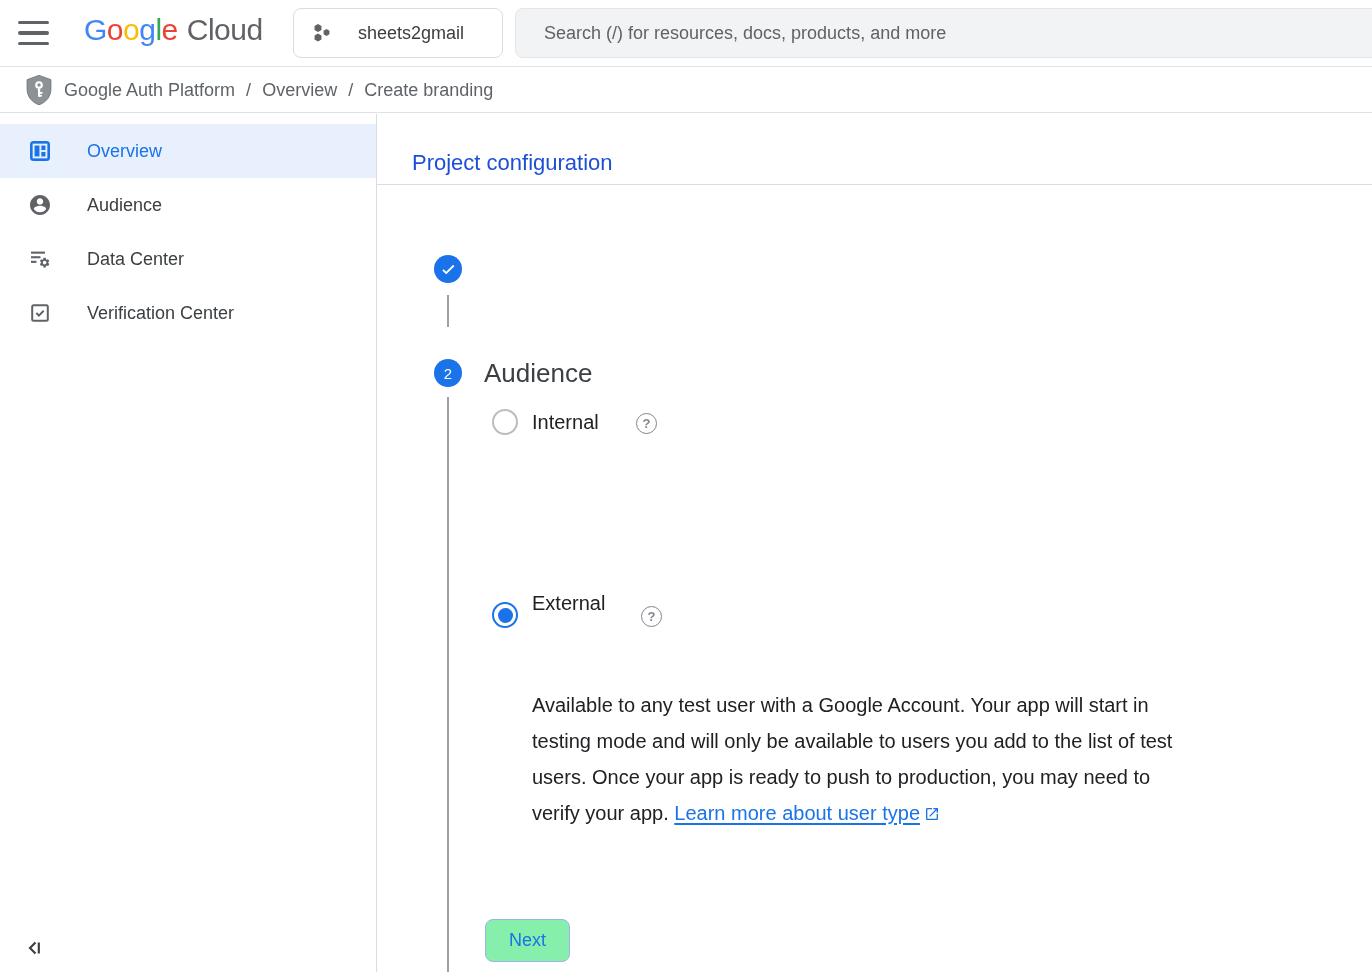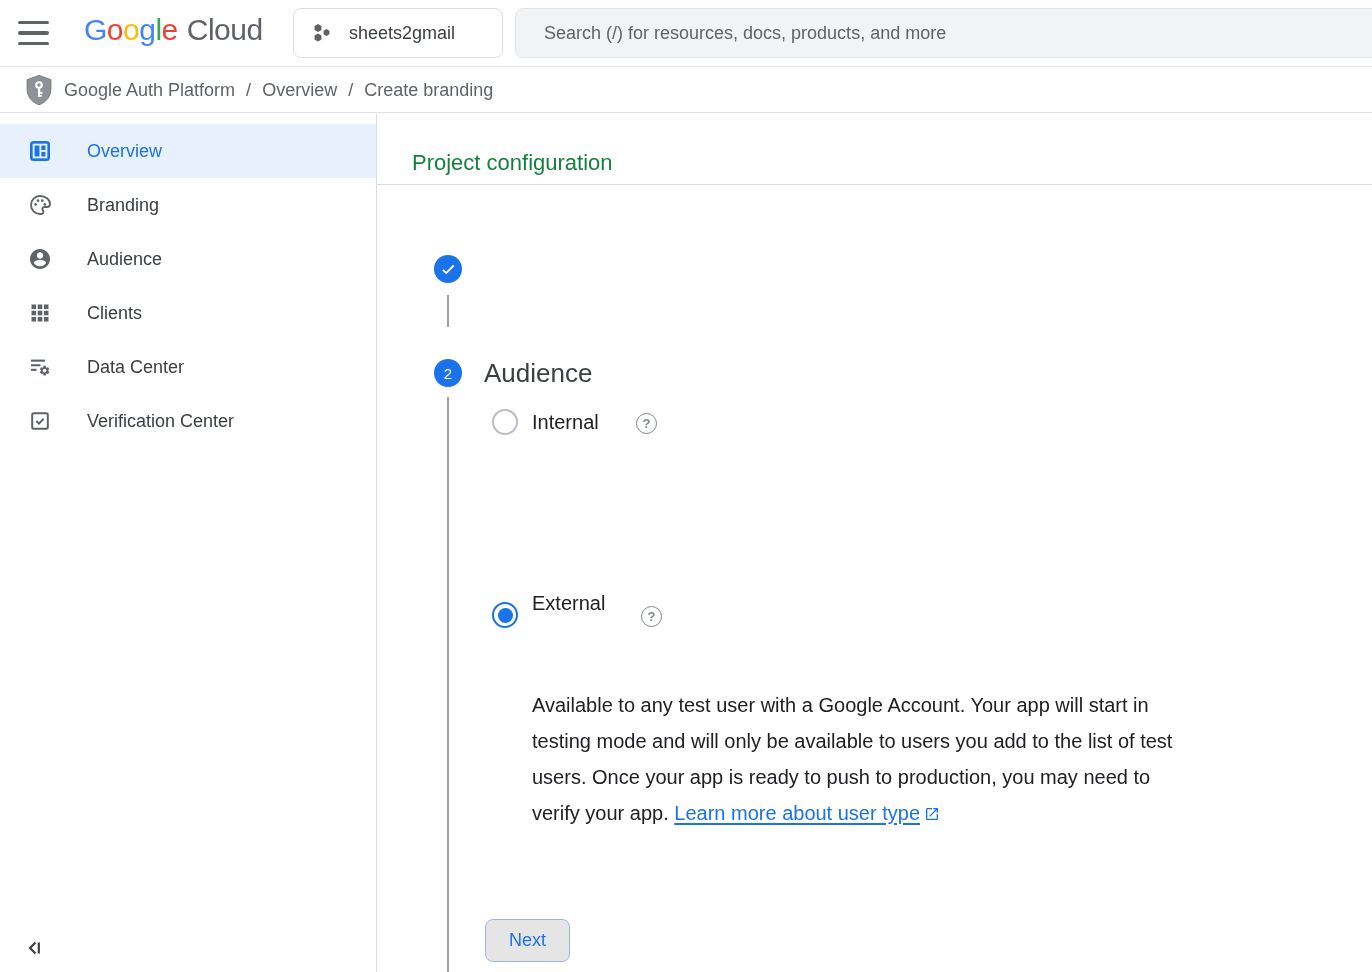--- a/index.html
+++ b/index.html
@@ -11,21 +11,21 @@
   }
 
   
   #topbar { position:absolute; top:0; left:0; right:0; height:67px; background:#fff; border-bottom:1px solid #e0e3e7; }
   #hamburger { position:absolute; left:18px; top:21px; width:31px; height:24px; display:flex; flex-direction:column; justify-content:space-between; cursor:pointer; background:none; border:none; padding:0; }
   #hamburger span { display:block; height:3.2px; background:#5f6368; border-radius:2px; }
   #logo { position:absolute; left:84px; top:13px; font-size:30px; letter-spacing:-0.5px; display:flex; align-items:center; }
   #logo .lt { font-weight:400; }
   .g-blue { color:#4285F4; } .g-red { color:#EA4335; } .g-yellow { color:#FBBC04; } .g-green { color:#34A853; }
   #logo .cloud { color:#5f6368; margin-left:9px; }
-  #project-selector { position:absolute; left:293px; top:8px; width:210px; height:50px; border:1px solid #dadce0; border-radius:8px; background:#fff; display:flex; align-items:center; padding:0 16px; gap:15px; cursor:pointer; }
+  #project-selector { position:absolute; left:293px; top:8px; width:210px; height:50px; border:1px solid #dadce0; border-radius:8px; background:#fff; display:flex; align-items:center; padding:0 16px; gap:24px; cursor:pointer; }
   #project-selector .plabel { font-size:18px; color:#3c4043; font-weight:500; }
   #searchbar { position:absolute; left:515px; top:8px; right:-8px; height:50px; background:#f1f3f4; border-radius:8px; border:1px solid #e3e5e8; display:flex; align-items:center; }
   #searchbar input { flex:1; background:transparent; border:none; outline:none; font-size:18px; color:#202124; padding:0 0 0 28px; font-family:"Liberation Sans", sans-serif; }
   #searchbar input::placeholder { color:#5f6368; opacity:1; }
 
   
   #breadcrumb { position:absolute; top:68px; left:0; right:0; height:45px; border-bottom:1px solid #dfe1e5; display:flex; align-items:center; padding-left:24px; background:#fff; }
   #breadcrumb .crumbs { margin-left:10px; font-size:18px; color:#5f6368; display:flex; align-items:center; }
   #breadcrumb .sep { margin:0 11px; color:#5f6368; }
   #breadcrumb .crumb { cursor:pointer; }
@@ -36,21 +36,21 @@
   #sidebar .nav { margin-top:10px; }
   .side-item { height:54px; display:flex; align-items:center; padding-left:28px; gap:35px; cursor:pointer; }
   .side-item .ilabel { font-size:18px; color:#3c4043; }
   .side-item.selected { background:#e8f0fe; }
   .side-item.selected .ilabel { color:#1a73e8; }
   .side-icon { width:24px; height:24px; flex:0 0 24px; }
   #collapse-btn { position:absolute; left:22px; bottom:10px; width:26px; height:26px; background:none; border:none; padding:0; cursor:pointer; }
 
   
   #main { position:absolute; left:377px; top:114px; right:0; bottom:0; background:#fff; }
-  #page-title { position:absolute; left:35px; top:21px; font-size:22px; color:#15803d; font-weight:400; }
+  #page-title { position:absolute; left:35px; top:21px; font-size:22px; color:#1d4ed8; font-weight:400; }
   #title-divider { position:absolute; top:70px; left:0; right:0; height:1px; background:#dadce0; }
 
   .step-circle { position:absolute; width:28px; height:28px; border-radius:50%; background:#1a73e8; display:flex; align-items:center; justify-content:center; }
   #step1-circle { left:57px; top:141px; }
   #step2-circle { left:57px; top:245px; }
   .step-num { color:#fff; font-size:15px; font-weight:500; }
   .step-title { position:absolute; left:107px; font-size:26px; color:#3c4043; font-weight:400; }
   #step1-title { top:140px; }
   #step2-title { top:244px; }
   .connector { position:absolute; left:70px; width:2px; background:#9aa0a6; }
@@ -69,21 +69,21 @@
   .help-icon { position:absolute; width:21px; height:21px; border:1.5px solid #80868b; border-radius:50%; color:#80868b; font-size:13px; font-weight:600; display:flex; align-items:center; justify-content:center; cursor:pointer; }
   #help-internal { left:259px; top:299px; }
   #help-external { left:264px; top:492px; }
 
   .opt-desc { position:absolute; left:155px; font-size:20px; line-height:36px; color:#202124; }
   #desc-internal { top:361px; width:648px; }
   #desc-external { top:553px; width:670px; }
   .learn-link { color:#1a73e8; text-decoration:underline; text-underline-offset:3px; cursor:pointer; white-space:normal; }
   .ext-icon { display:inline-block; vertical-align:-2px; margin-left:4px; }
 
-  #next-button { position:absolute; left:108px; top:805px; height:43px; padding:0 23px; background:#e5e5e5; border:1px solid #9bb4e4; border-radius:8px; color:#1a73e8; font-size:18px; font-weight:500; font-family:"Liberation Sans", sans-serif; cursor:pointer; }
+  #next-button { position:absolute; left:108px; top:805px; height:43px; padding:0 23px; background:#86efac; border:1px solid #9bb4e4; border-radius:8px; color:#1a73e8; font-size:18px; font-weight:500; font-family:"Liberation Sans", sans-serif; cursor:pointer; }
 </style>
 </head>
 <body>
 
 <header id="topbar">
   <button id="hamburger" aria-label="menu">
     <span></span>
       <span></span>
       <span></span>
   </button>
@@ -136,54 +136,28 @@
     <div class="side-item selected">
       <svg class="side-icon" viewBox="0 0 24 24">
         <rect x="2" y="2" width="20" height="20" rx="3.5" fill="#1a73e8"></rect>
         <rect x="5.6" y="5.6" width="12.8" height="12.8" fill="none" stroke="#e8f0fe" stroke-width="1.9"></rect>
         <line x1="12.4" y1="5.6" x2="12.4" y2="18.4" stroke="#e8f0fe" stroke-width="1.9"></line>
         <line x1="12.4" y1="12" x2="18.4" y2="12" stroke="#e8f0fe" stroke-width="1.9"></line>
       </svg>
       <span class="ilabel">Overview</span>
     </div>
 
+
     <div class="side-item">
       <svg class="side-icon" viewBox="0 0 24 24">
-        <path d="M12 3a9 9 0 0 0 0 18h1.3a2.1 2.1 0 0 0 1.6-3.5 2.1 2.1 0 0 1 1.6-3.5H19a3 3 0 0 0 3-3C22 6.6 17.5 3 12 3z" fill="none" stroke="#5f6368" stroke-width="1.9"></path>
-        <circle cx="7.6" cy="11.4" r="1.35" fill="#5f6368"></circle>
-        <circle cx="10" cy="7.7" r="1.35" fill="#5f6368"></circle>
-        <circle cx="14.3" cy="7.7" r="1.35" fill="#5f6368"></circle>
-        <circle cx="16.8" cy="11.4" r="1.35" fill="#5f6368"></circle>
-      </svg>
-      <span class="ilabel">Branding</span>
-    </div>
-
-    <div class="side-item">
-      <svg class="side-icon" viewBox="0 0 24 24">
         <path d="M12 2C6.48 2 2 6.48 2 12s4.48 10 10 10 10-4.48 10-10S17.52 2 12 2zm0 3.2c1.8 0 3.2 1.4 3.2 3.2S13.8 11.6 12 11.6 8.8 10.2 8.8 8.4 10.2 5.2 12 5.2zm0 14.1c-2.6 0-4.9-1.3-6.2-3.3.03-2.05 4.1-3.2 6.2-3.2 2.08 0 6.17 1.15 6.2 3.2-1.3 2-3.6 3.3-6.2 3.3z" fill="#5f6368"></path>
       </svg>
       <span class="ilabel">Audience</span>
     </div>
 
-    <div class="side-item">
-      <svg class="side-icon" viewBox="0 0 24 24">
-        <g fill="#5f6368">
-          <rect x="3.5" y="3.5" width="4.6" height="4.6"></rect>
-            <rect x="9.7" y="3.5" width="4.6" height="4.6"></rect>
-            <rect x="15.9" y="3.5" width="4.6" height="4.6"></rect>
-          <rect x="3.5" y="9.7" width="4.6" height="4.6"></rect>
-            <rect x="9.7" y="9.7" width="4.6" height="4.6"></rect>
-            <rect x="15.9" y="9.7" width="4.6" height="4.6"></rect>
-          <rect x="3.5" y="15.9" width="4.6" height="4.6"></rect>
-            <rect x="9.7" y="15.9" width="4.6" height="4.6"></rect>
-            <rect x="15.9" y="15.9" width="4.6" height="4.6"></rect>
-        </g>
-      </svg>
-      <span class="ilabel">Clients</span>
-    </div>
 
     <div class="side-item">
       <svg class="side-icon" viewBox="0 0 24 24">
         <rect x="3" y="4.6" width="14" height="2.1" fill="#5f6368"></rect>
         <rect x="3" y="9.2" width="9.5" height="2.1" fill="#5f6368"></rect>
         <rect x="3" y="13.8" width="5.5" height="2.1" fill="#5f6368"></rect>
         <g transform="translate(10.6,9.6) scale(0.5)" fill="#5f6368">
           <path d="M19.14 12.94c.04-.3.06-.61.06-.94 0-.32-.02-.64-.07-.94l2.03-1.58c.18-.14.23-.41.12-.61l-1.92-3.32c-.12-.22-.37-.29-.59-.22l-2.39.96c-.5-.38-1.03-.7-1.62-.94l-.36-2.54c-.04-.24-.24-.41-.48-.41h-3.84c-.24 0-.43.17-.47.41l-.36 2.54c-.59.24-1.13.57-1.62.94l-2.39-.96c-.22-.08-.47 0-.59.22L2.74 8.87c-.12.21-.08.47.12.61l2.03 1.58c-.05.3-.09.63-.09.94s.02.64.07.94l-2.03 1.58c-.18.14-.23.41-.12.61l1.92 3.32c.12.22.37.29.59.22l2.39-.96c.5.38 1.03.7 1.62.94l.36 2.54c.05.24.24.41.48.41h3.84c.24 0 .44-.17.47-.41l.36-2.54c.59-.24 1.13-.56 1.62-.94l2.39.96c.22.08.47 0 .59-.22l1.92-3.32c.12-.22.07-.47-.12-.61l-2.01-1.58zM12 15.6c-1.98 0-3.6-1.62-3.6-3.6s1.62-3.6 3.6-3.6 3.6 1.62 3.6 3.6-1.62 3.6-3.6 3.6z"></path>
         </g>
       </svg>

